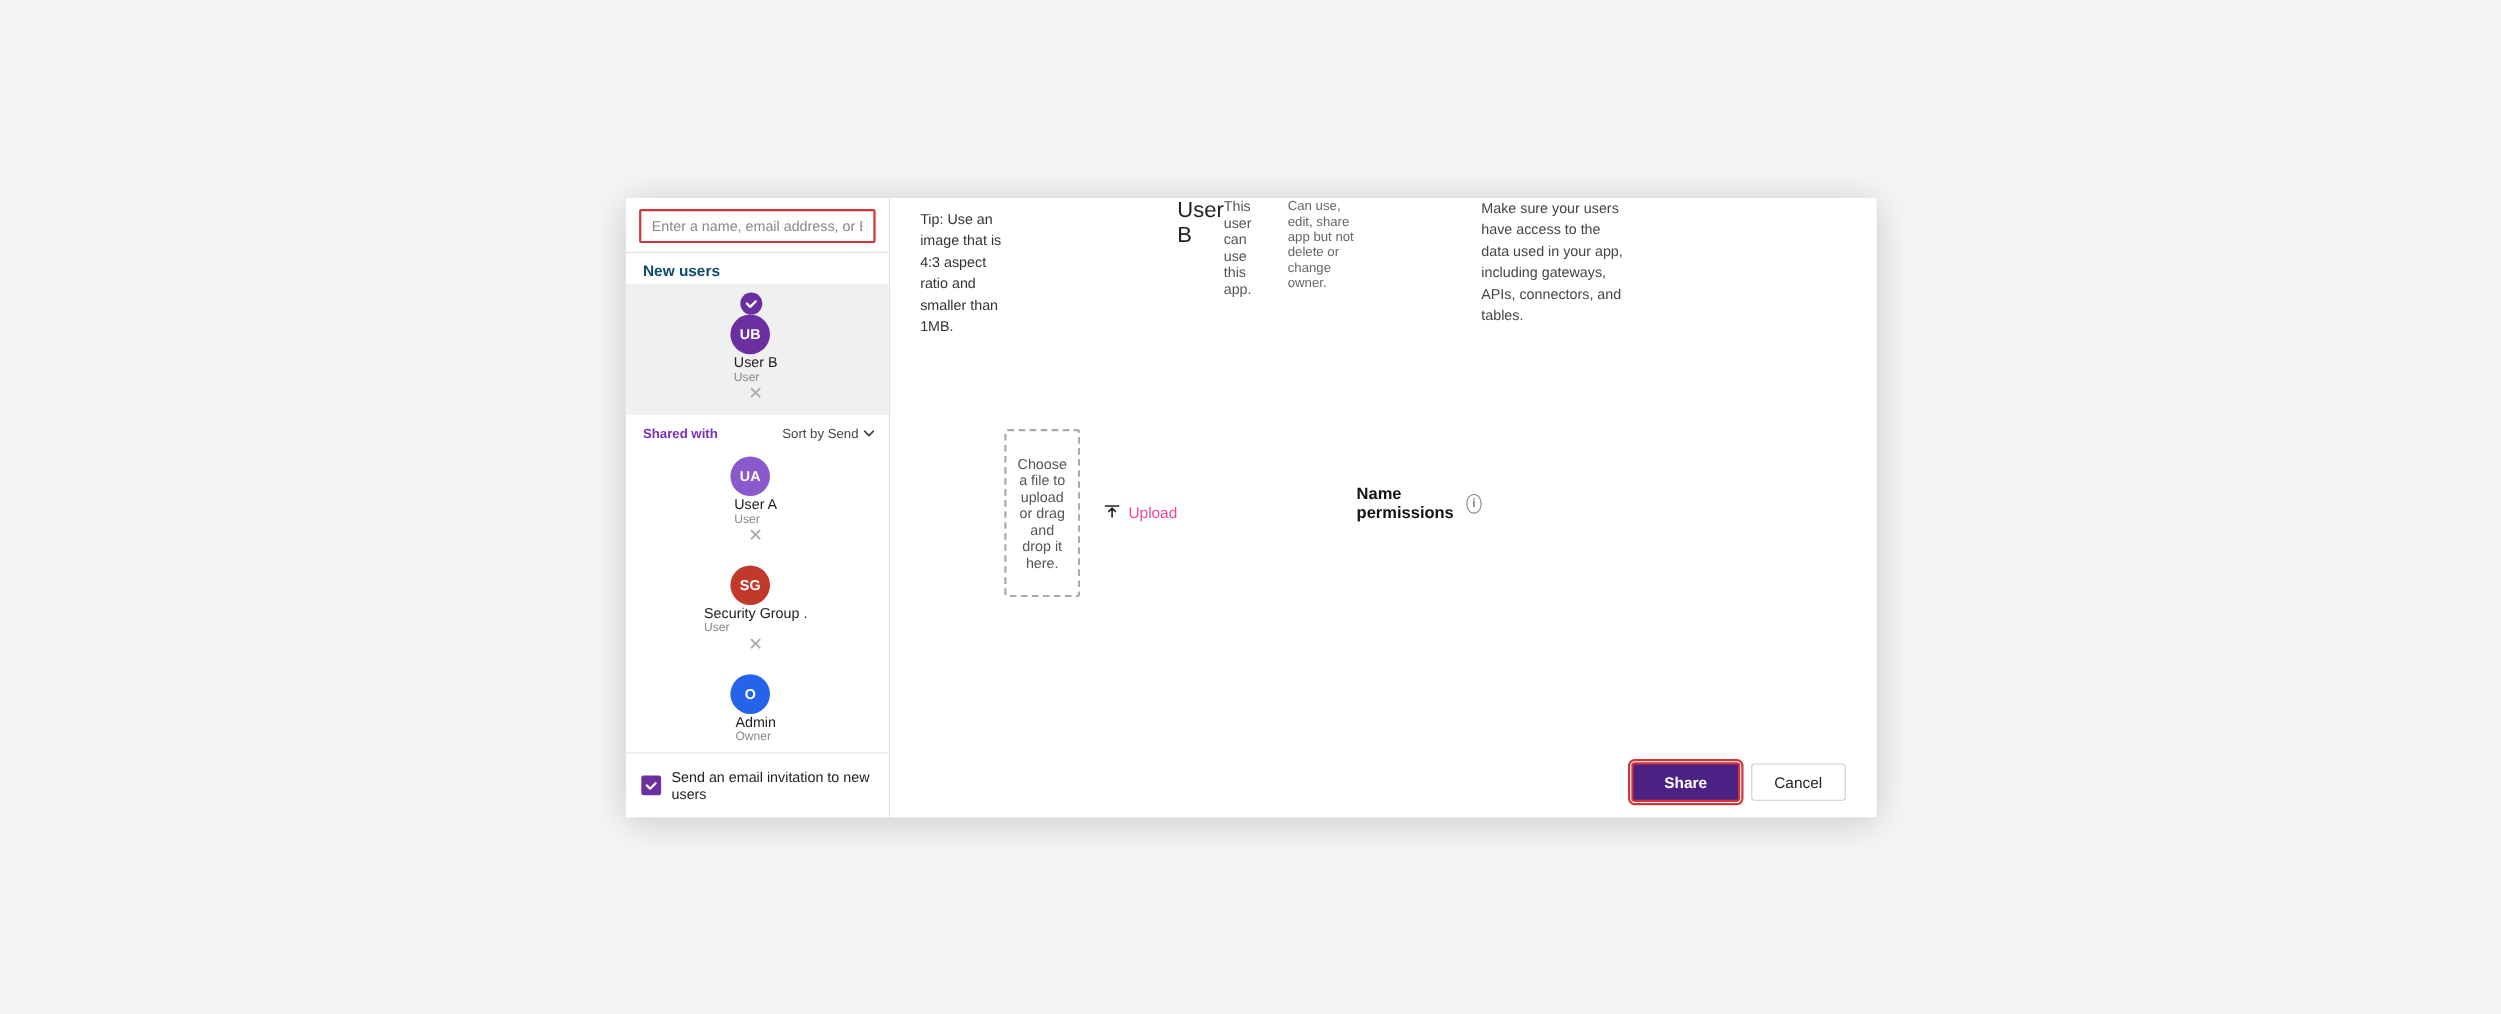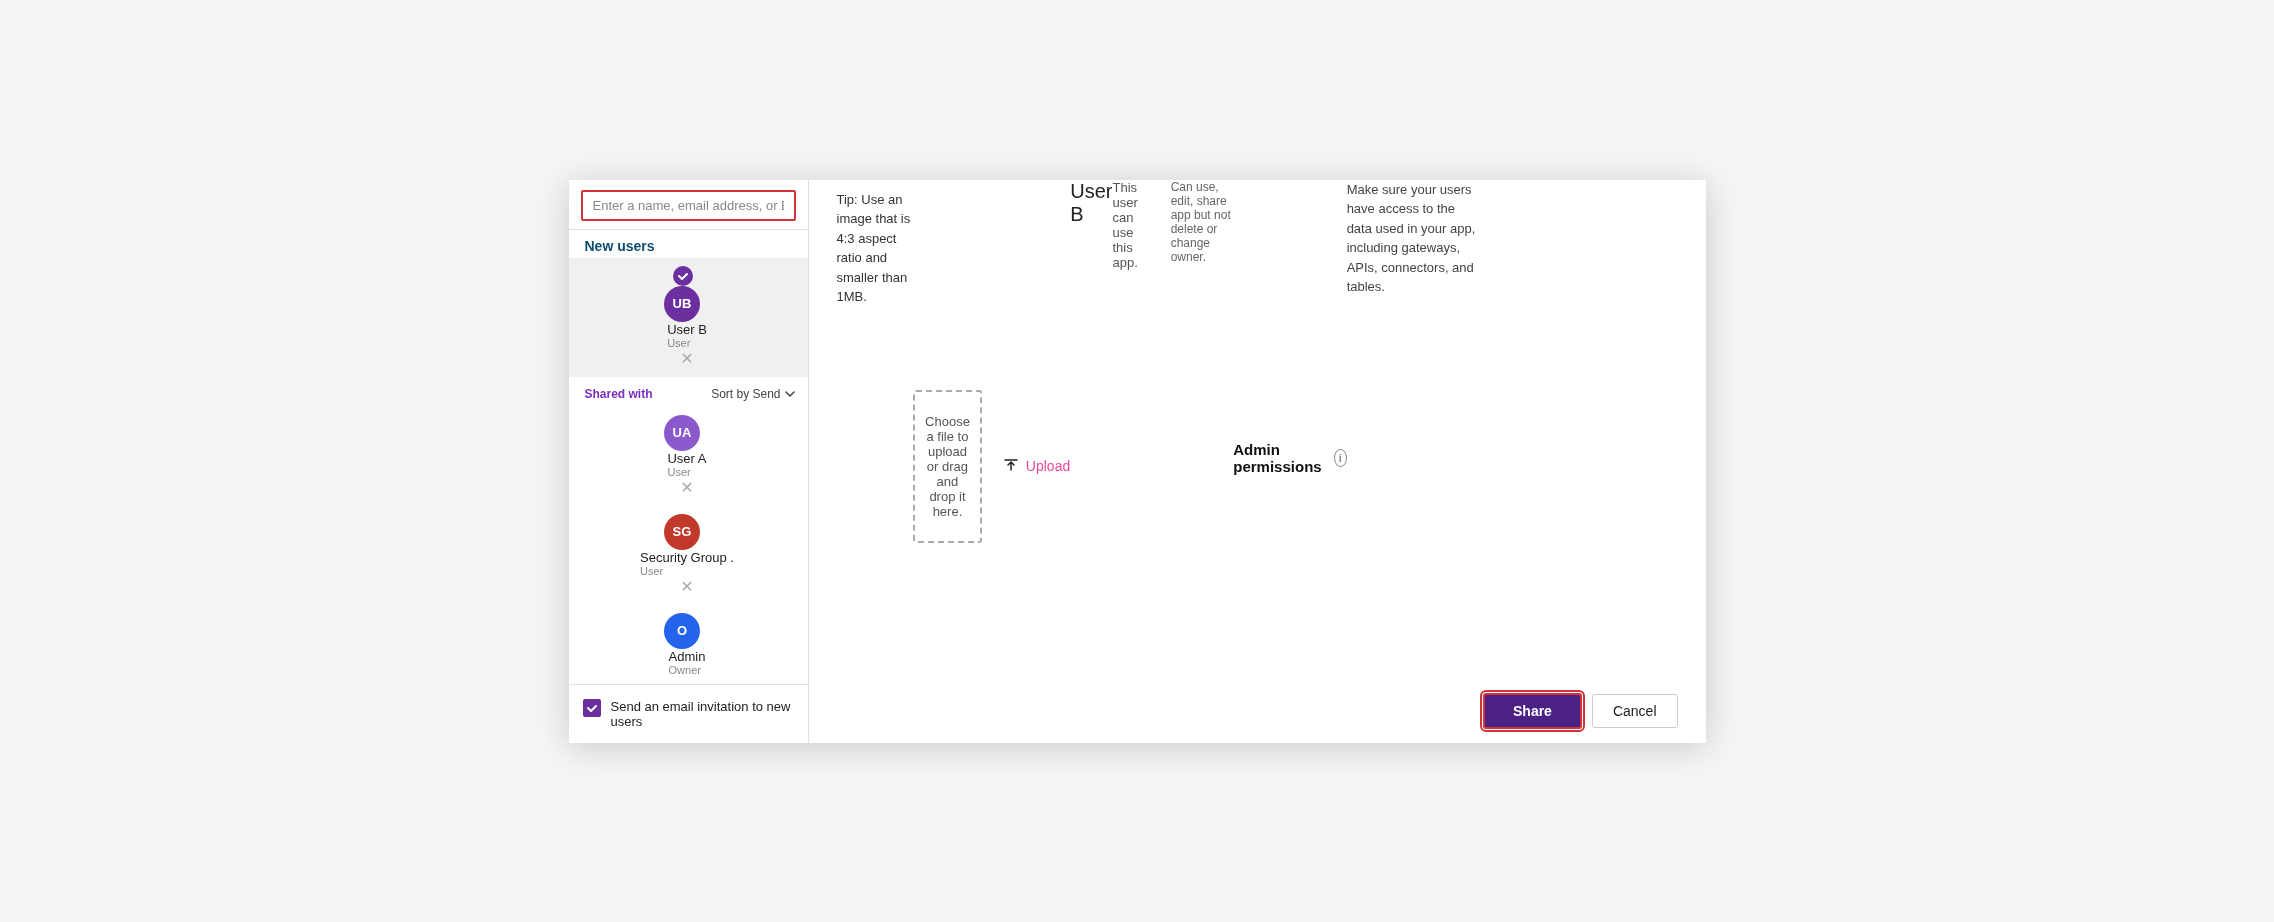--- a/index.html
+++ b/index.html
@@ -119,21 +119,21 @@
       font-size: 12px;
       color: #444;
       cursor: pointer;
       background: none;
       border: none;
       gap: 3px;
     }
     .sort-btn svg { width: 12px; height: 12px; }
     .email-invite-row {
       display: flex;
-      align-items: flex-start;
+      align-items: center;
       padding: 14px 14px;
       margin-top: auto;
       border-top: 1px solid #e0e0e0;
       gap: 10px;
     }
     .checkbox-custom {
       width: 18px;
       height: 18px;
       background: #6b2fa0;
       border-radius: 2px;
@@ -349,21 +349,21 @@
     <hr class="hr">
 
     <div class="user-b-title">User B</div>
     <div class="user-b-subtitle">This user can use this app.</div>
 
     <div class="coowner-desc">Can use, edit, share app but not delete or change owner.</div>
 
     <hr class="hr">
 
     <div class="data-perms-header">
-      <span>Admin permissions</span>
+      <span>Name permissions</span>
       <span class="info-icon">i</span>
     </div>
     <p class="data-perms-desc">Make sure your users have access to the data used in your app, including gateways, APIs, connectors, and tables.</p>
 
     <div class="bottom-bar">
       <button class="share-btn">Share</button>
       <button class="cancel-btn">Cancel</button>
     </div>
   </div>
 </div>

